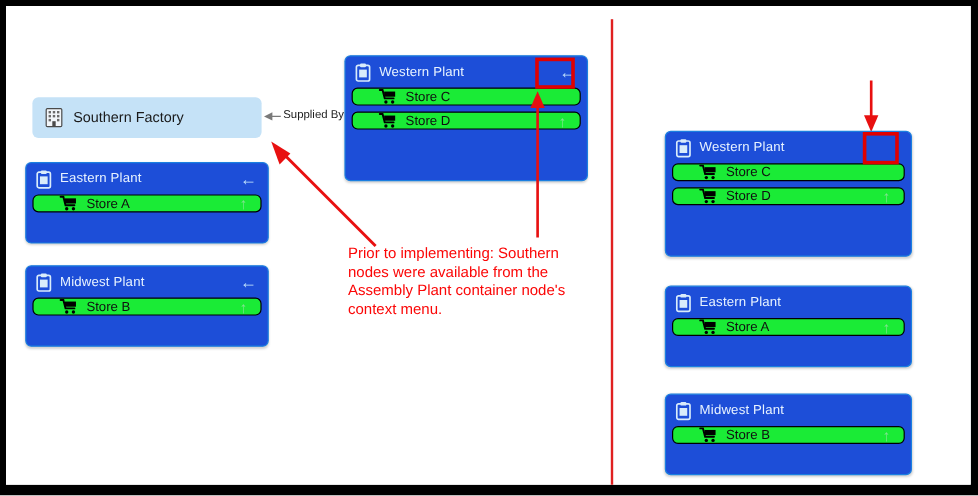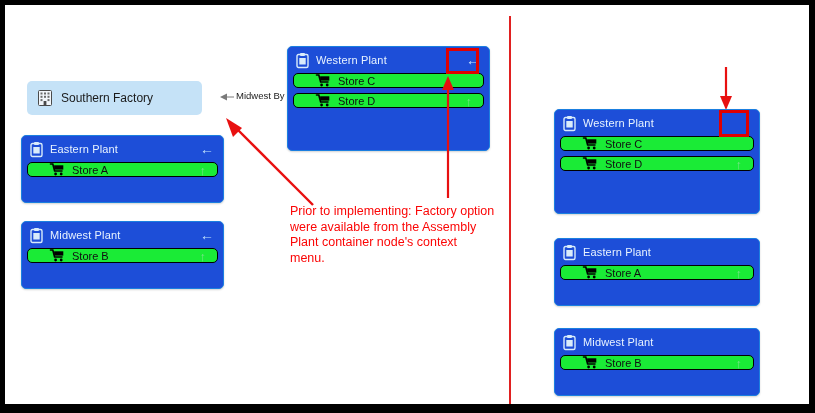--- a/index.html
+++ b/index.html
@@ -137,21 +137,21 @@
     white-space: nowrap;
   }
   svg { display: block; overflow: visible; }
 </style>
 </head>
 <body>
 
 <div id="canvas">
   <div class="inner">
 
-    <div class="factory-node" style="left:22px; top:76px; width:175px; height:34px;">
+    <div class="factory-node" style="left:22px; top:76px; width:191px; height:34px;">
       <span class="icon">
         <svg width="14" height="16" viewBox="0 0 14 16" aria-hidden="true">
           <rect x="0.5" y="0.5" width="13" height="15" rx="1" fill="#f2f6fa" stroke="#4a4a4a" stroke-width="1"></rect>
           <rect x="2.5" y="2.5" width="2" height="2" fill="#6b6b6b"></rect>
           <rect x="6" y="2.5" width="2" height="2" fill="#6b6b6b"></rect>
           <rect x="9.5" y="2.5" width="2" height="2" fill="#6b6b6b"></rect>
           <rect x="2.5" y="5.8" width="2" height="2" fill="#6b6b6b"></rect>
           <rect x="6" y="5.8" width="2" height="2" fill="#6b6b6b"></rect>
           <rect x="9.5" y="5.8" width="2" height="2" fill="#6b6b6b"></rect>
           <rect x="2.5" y="9.1" width="2" height="2" fill="#6b6b6b"></rect>
@@ -159,21 +159,21 @@
           <rect x="5.6" y="11" width="2.8" height="4.5" fill="#4a4a4a"></rect>
         </svg>
       </span>
       <span class="factory-label">Southern Factory</span>
     </div>
 
     <svg style="position:absolute; left:214px; top:84px;" width="78" height="16">
       <line x1="6" y1="8" x2="76" y2="8" stroke="#7a7a7a" stroke-width="1"></line>
       <path d="M1,8 L8,4.5 L8,11.5 Z" fill="#7a7a7a"></path>
     </svg>
-    <div class="edge-label" style="left:229px; top:85px; padding:0 2px;">Midwest By</div>
+    <div class="edge-label" style="left:229px; top:85px; padding:0 2px;">Supplied By</div>
 
     <div class="plant-node" style="left:282px; top:41px; width:203px; height:105px;">
       <div class="plant-header">
         <span class="icon">
           <svg width="13" height="15" viewBox="0 0 13 15" aria-hidden="true">
             <rect x="1" y="1.5" width="11" height="13" rx="1.5" fill="none" stroke="#d9ecfb" stroke-width="1.4"></rect>
             <rect x="4" y="0" width="5" height="3" rx="1" fill="#d9ecfb"></rect>
             <rect x="3.3" y="5" width="6.4" height="6.5" fill="#d9ecfb"></rect>
           </svg>
         </span>
@@ -263,21 +263,21 @@
     <svg style="position:absolute; left:215px; top:110px;" width="100" height="95">
       <line x1="93" y1="90" x2="13" y2="10" stroke="#e81010" stroke-width="2.4"></line>
       <path d="M6,3 L22,13 L13,22 Z" fill="#e81010"></path>
     </svg>
 
     <svg style="position:absolute; left:433px; top:70px;" width="20" height="125">
       <line x1="10" y1="123" x2="10" y2="12" stroke="#e81010" stroke-width="2.2"></line>
       <path d="M10,1 L16,15 L4,15 Z" fill="#e81010"></path>
     </svg>
 
-    <div class="annotation" style="left:285px; top:199px; width:205px;">Prior to implementing: Factory option were available from the Assembly Plant container node's context menu.</div>
+    <div class="annotation" style="left:285px; top:199px; width:205px;">Prior to implementing: Southern nodes were available from the Assembly Plant container node's context menu.</div>
 
     <div class="divider-line" style="left:504px; top:11px; height:390px;"></div>
 
 
     <svg style="position:absolute; left:711px; top:62px;" width="20" height="44">
       <line x1="10" y1="0" x2="10" y2="32" stroke="#e81010" stroke-width="2.2"></line>
       <path d="M10,43 L16,29 L4,29 Z" fill="#e81010"></path>
     </svg>
 
     <div class="plant-node" style="left:549px; top:104px; width:206px; height:105px;">

